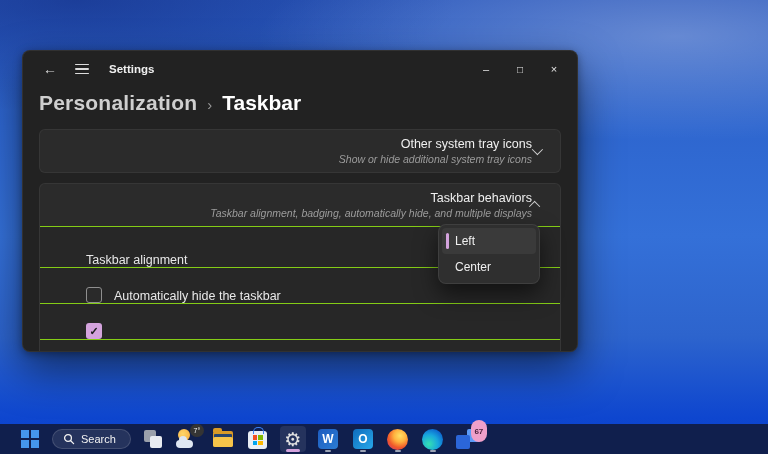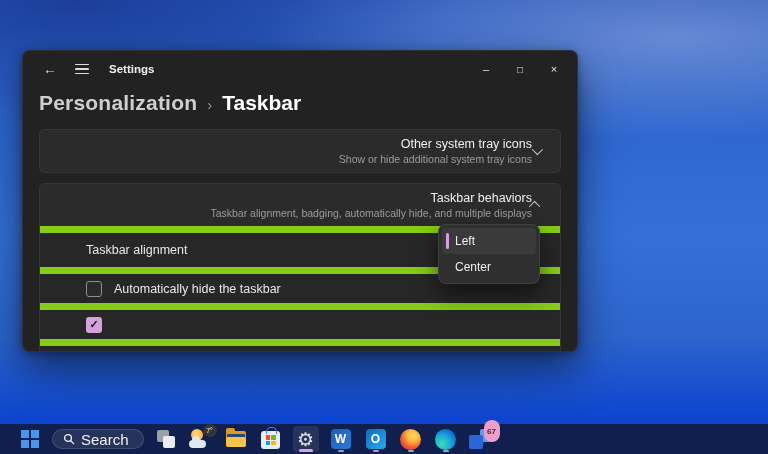--- a/index.html
+++ b/index.html
@@ -37,28 +37,28 @@
   .bc-current { font-size:21px; color:#ffffff; font-weight:bold; }
 
   .content { padding:14px 16px 0 16px; }
 
   .card {
     background:#2b2b2b; border:1px solid rgba(255,255,255,0.055); border-radius:6px;
   }
   .card-head { display:flex; align-items:center; padding:7px 16px; min-height:41px; }
   .card-texts { flex:1;text-align:right; }
   .card-title { font-size:12.5px; color:#f0f0f0; }
-  .card-sub { font-size:10.5px; color:#9c9c9c; margin-top:2px; }
+  .card-sub { font-size:10.5px; color:#9c9c9c; margin-top:2px;font-style:italic; }
   .chev { width:8px; height:8px; border-right:1.4px solid #cfcfcf; border-bottom:1.4px solid #cfcfcf; margin-right:4px; }
   .chev.down { transform:rotate(45deg) translateY(-2px); }
   .chev.up { transform:rotate(-135deg) translateY(-2px); }
 
   .expander { margin-top:10px; overflow:hidden; }
   .exp-rows { background:#272727; }
-  .row { display:flex; align-items:center; border-top:7px solid #84cc16; padding:0 16px 0 46px; }
+  .row { display:flex; align-items:flex-end; border-top:1px solid #84cc16; padding:0 16px 0 46px; }
   .row.align { height:41px; }
   .row.cb { height:36px; }
   .row-label { font-size:12.5px; color:#e8e8e8; }
   .checkbox { width:16px; height:16px; border-radius:3px; margin-right:12px; flex:0 0 auto;
               display:flex; align-items:center; justify-content:center; }
   .checkbox.unchecked { border:1px solid #8f8f8f; background:#2a2a2a; }
   .checkbox.checked { background:#d4a3dd; color:#1c1c1c; font-size:11px; font-weight:bold; line-height:1; }
 
   
   .flyout {
@@ -81,21 +81,21 @@
   .tb-item { position:relative; height:26px; min-width:26px; display:flex; align-items:center; justify-content:center; border-radius:4px; }
   .tb-item.active { background:rgba(255,255,255,0.09); }
   .run-bar { position:absolute; bottom:0px; left:50%; transform:translateX(-50%); width:6px; height:2.5px; border-radius:2px; background:#9aa3b5; }
   .run-bar.accent { width:14px; height:3px; background:#d4a3dd; }
 
   .start-logo { display:grid; grid-template-columns:8px 8px; grid-template-rows:8px 8px; gap:1.5px; }
   .start-logo i { background:#4596ec; }
 
   .search-pill { height:20px; border-radius:12px; background:rgba(255,255,255,0.09);
                  border:1px solid rgba(255,255,255,0.14); display:flex; align-items:center; gap:6px;
-                 padding:0 14px 0 10px; color:#f2f2f2; font-size:15px; }
+                 padding:0 14px 0 10px; color:#f2f2f2; font-size:11px; }
 
   .taskview { position:relative; width:18px; height:18px; }
   .taskview .back { position:absolute; left:0; top:0; width:12px; height:12px; background:#9aa0ab; border-radius:2px; }
   .taskview .front { position:absolute; right:0; bottom:0; width:12px; height:12px; background:#e9ecf1; border-radius:2px; }
 
   .weather { position:relative; width:26px; height:22px; }
   .weather .sun { position:absolute; left:3px; top:1px; width:12px; height:12px; border-radius:50%;
                   background:radial-gradient(circle at 40% 40%, #ffd76a, #f7a83a); }
   .weather .cloud { position:absolute; left:1px; bottom:2px; width:17px; height:8px; border-radius:6px; background:#dfe7f2; }
   .weather .cloud::before { content:""; position:absolute; left:3px; top:-4px; width:8px; height:8px; border-radius:50%; background:#dfe7f2; }

